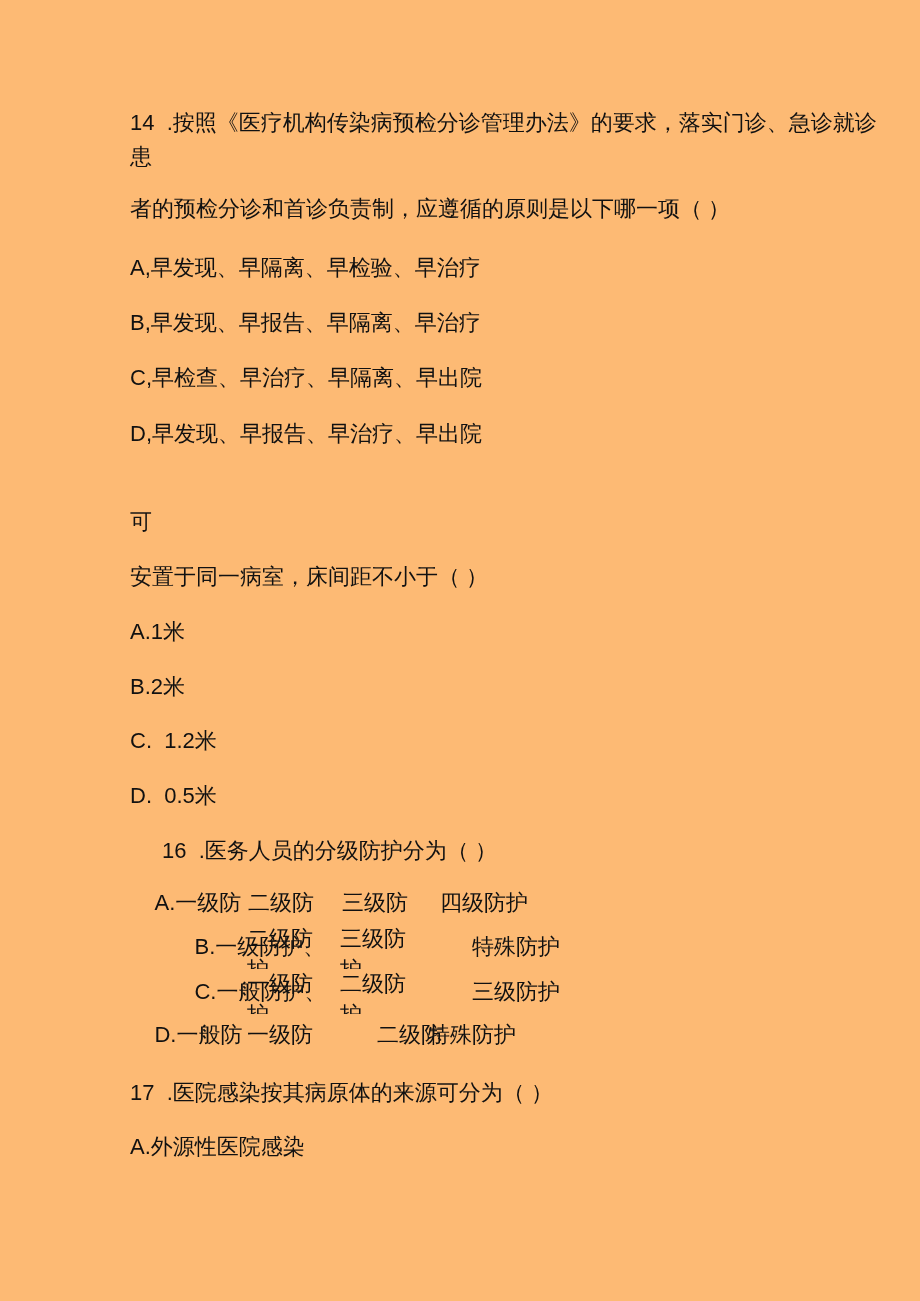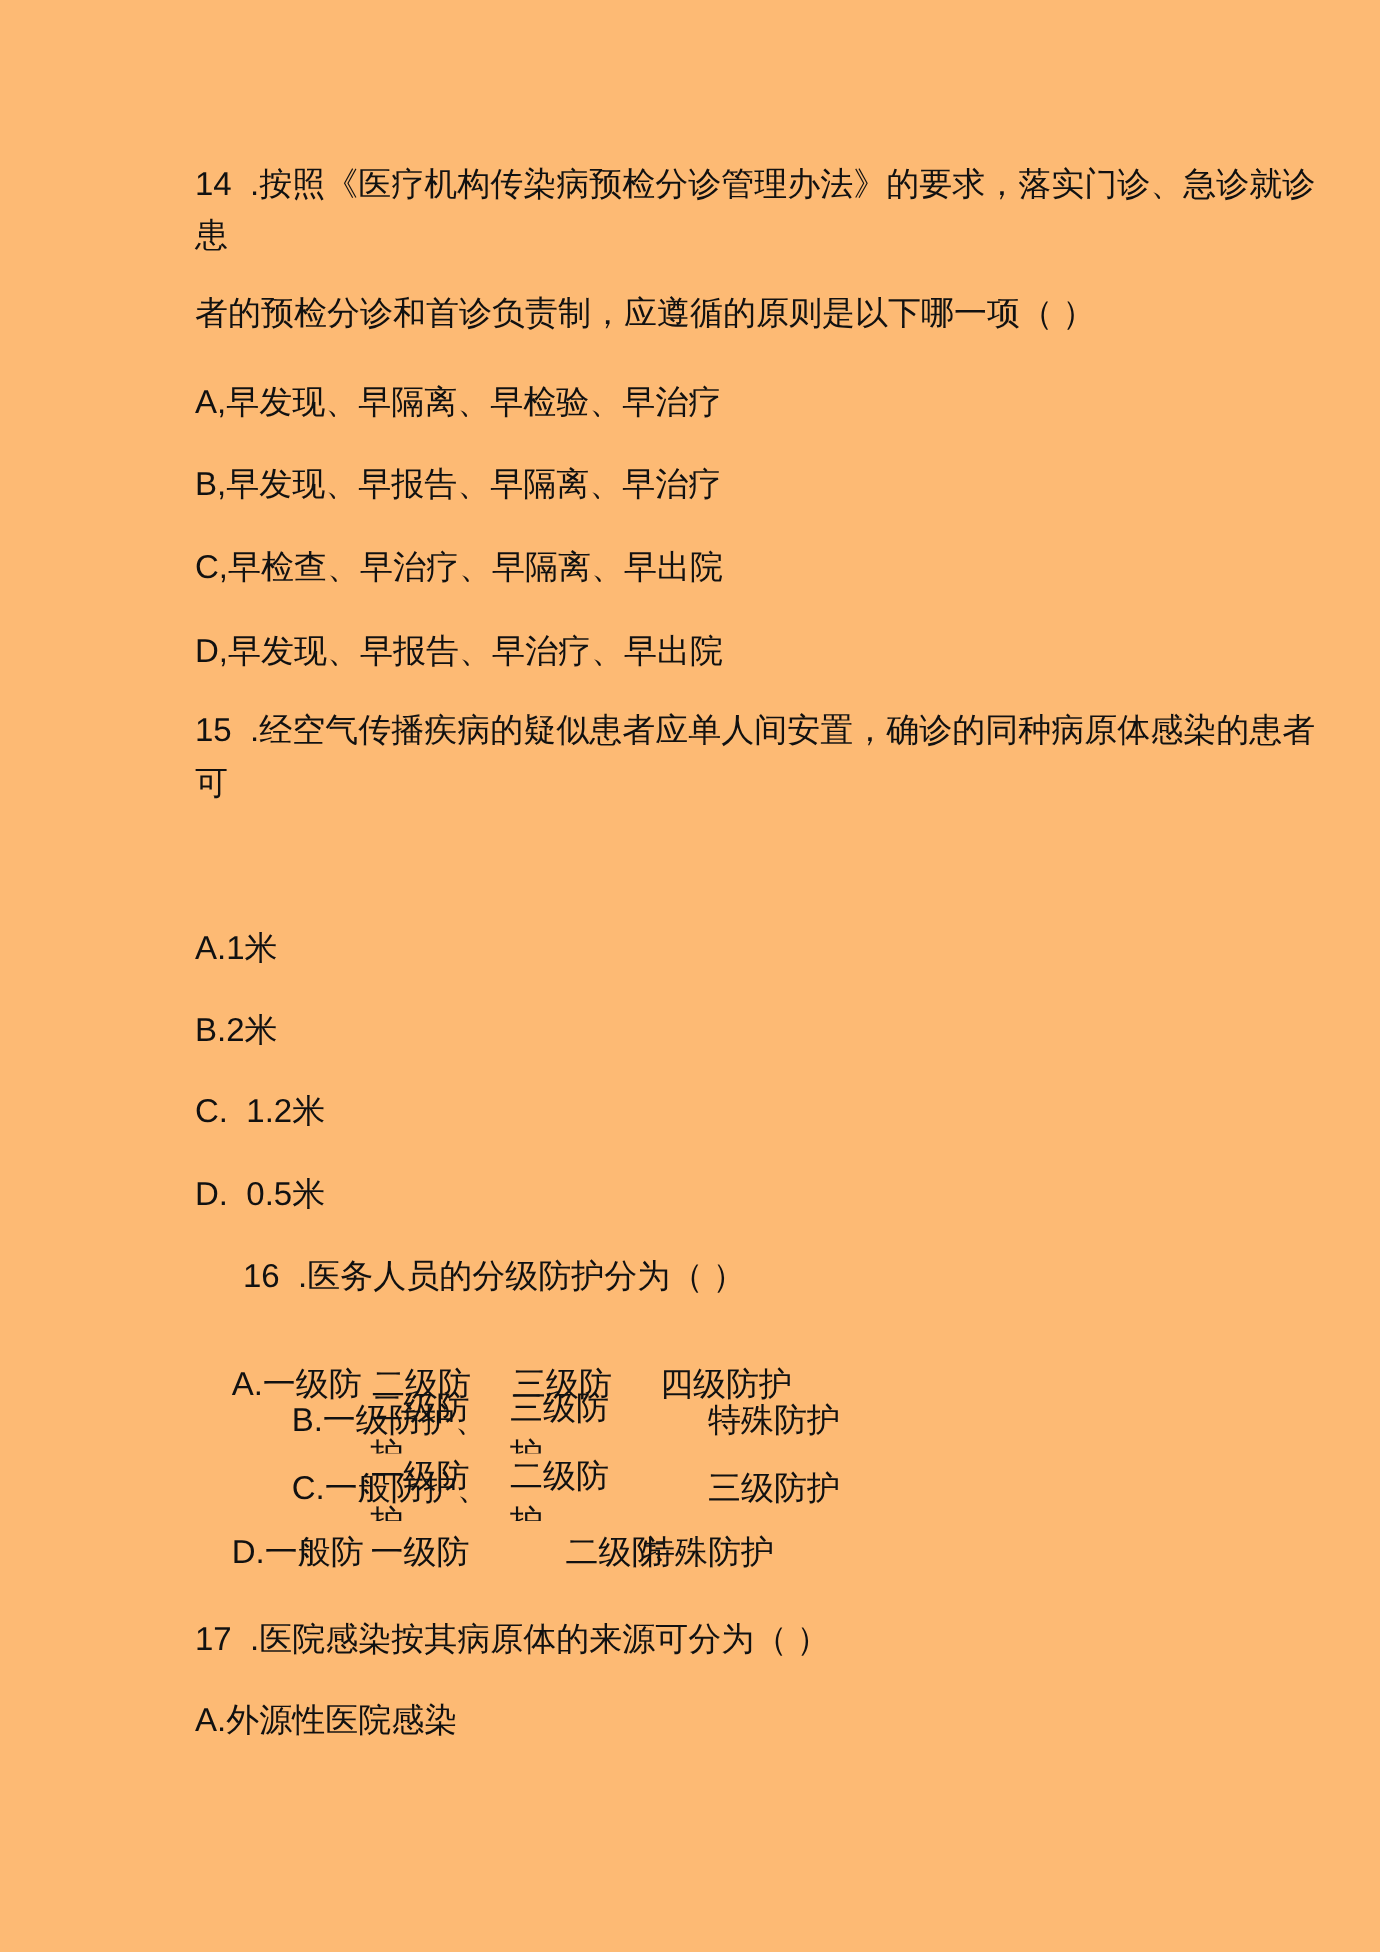--- a/index.html
+++ b/index.html
@@ -38,21 +38,21 @@
   .q15-c  { top: 728px; text-align: right; }
   .q15-d  { top: 783px; }
   
   .q16-stem { top: 838px; margin-left: 32px; }
   .grid-row {
     position: absolute;
     left: 130px;
     width: 650px;
     white-space: pre;
   }
-  .row-a { top: 888px; height: 28px; margin-top: 20px; }
+  .row-a { top: 888px; height: 28px; }
   .row-b { top: 923px; height: 46px; overflow: hidden; }
   .row-c { top: 968px; height: 46px; overflow: hidden; }
   .row-d { top: 1020px; height: 28px; }
   .cell { position: absolute; top: 0; white-space: pre; }
   .mid  { top: 9px; margin-left: 40px; }              
   .x118 { left: 118px; }
   .x212 { left: 212px; }
   .x310 { left: 310px; }
   .x117 { left: 117px; }
   .x210 { left: 210px; }
@@ -71,22 +71,22 @@
 <div class="page">
 
   <div class="line q14-l1">14  .按照《医疗机构传染病预检分诊管理办法》的要求，落实门诊、急诊就诊</div>
   <div class="line q14-l2">患</div>
   <div class="line q14-a">A,早发现、早隔离、早检验、早治疗</div>
   <div class="line q14-l3">者的预检分诊和首诊负责制，应遵循的原则是以下哪一项（ ）</div>
   <div class="line q14-b">B,早发现、早报告、早隔离、早治疗</div>
   <div class="line q14-c">C,早检查、早治疗、早隔离、早出院</div>
   <div class="line q14-d">D,早发现、早报告、早治疗、早出院</div>
 
-  <div class="line q15-l1">15  .经空气传播疾病的疑似患者应单人间安置，确诊的同种病原体感染的患者</div>
   <div class="line q15-l2">可</div>
+  <div class="line q15-l3">安置于同一病室，床间距不小于（ ）</div>
   <div class="line q15-a">A.1米</div>
   <div class="line q15-b">B.2米</div>
   <div class="line q15-c">C.  1.2米</div>
   <div class="line q15-d">D.  0.5米</div>
 
   <div class="line q16-stem">16  .医务人员的分级防护分为（ ）</div>
 
   <div class="grid-row row-a">
     <span class="cell">A.一级防</span>
     <span class="cell x118">二级防</span>

